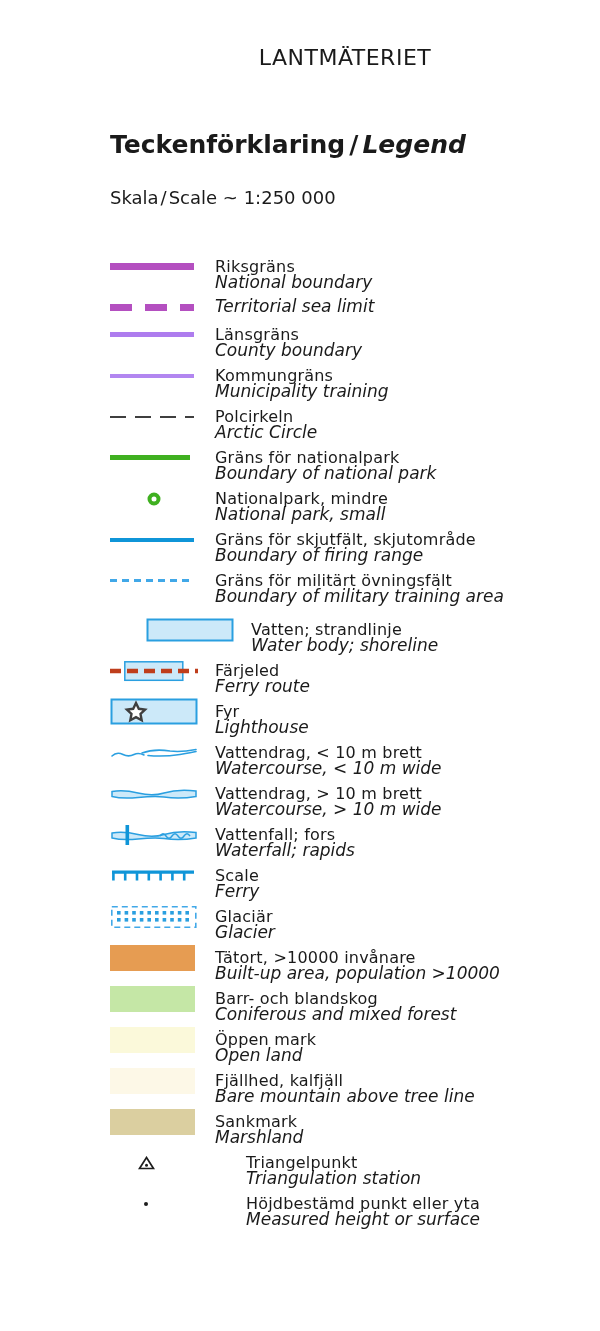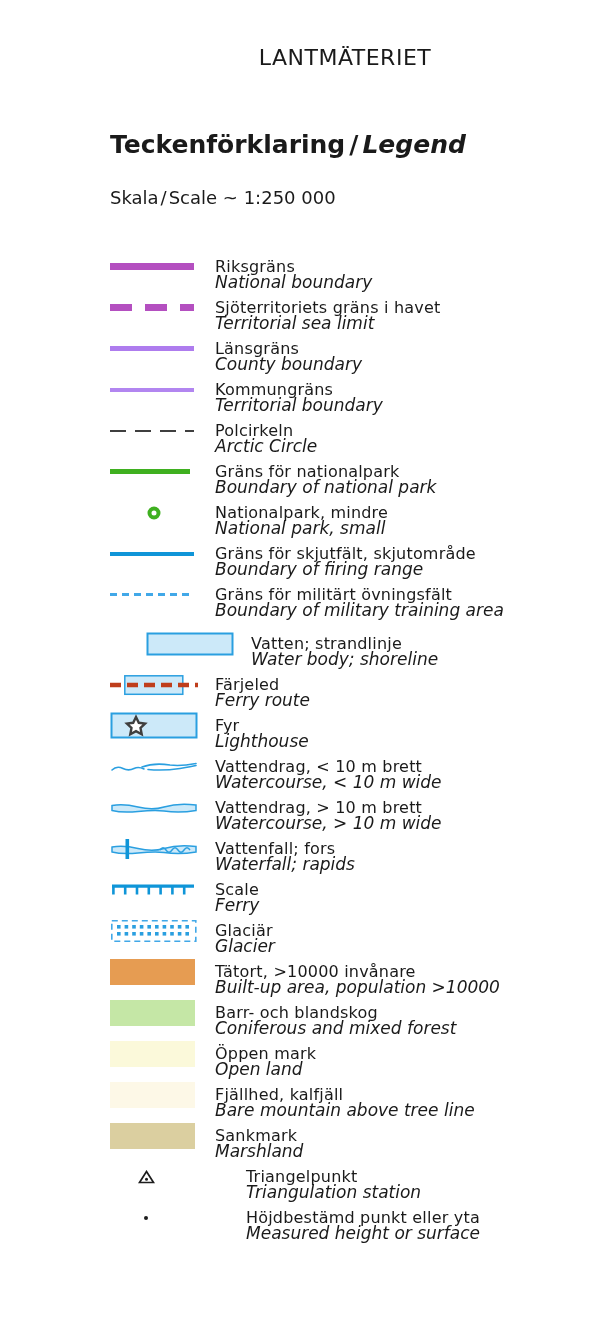--- a/index.html
+++ b/index.html
@@ -43,40 +43,39 @@
         <div class="txt">
           <div class="sv">Riksgräns</div>
           <div class="en">National boundary</div>
         </div>
       </div>
       <div class="row">
         <div class="sym">
           <div class="bar" style="width: 84px; height: 7px; background: repeating-linear-gradient(90deg, rgb(180, 79, 192) 0px, rgb(180, 79, 192) 22px, transparent 22px, transparent 35px);"></div>
         </div>
         <div class="txt">
-          <div class="sv">Sjöterritoriets gräns i havet</div>
           <div class="en">Territorial sea limit</div>
         </div>
       </div>
       <div class="row">
         <div class="sym">
           <div class="bar" style="width: 84px; height: 5px; background: rgb(174, 124, 238);"></div>
         </div>
         <div class="txt">
           <div class="sv">Länsgräns</div>
           <div class="en">County boundary</div>
         </div>
       </div>
       <div class="row">
         <div class="sym">
           <div class="bar" style="width: 84px; height: 4px; background: rgb(178, 134, 240);"></div>
         </div>
         <div class="txt">
           <div class="sv">Kommungräns</div>
-          <div class="en">Territorial boundary</div>
+          <div class="en">Municipality training</div>
         </div>
       </div>
       <div class="row">
         <div class="sym">
           <div class="bar" style="width: 84px; height: 2px; background: repeating-linear-gradient(90deg, rgb(63, 63, 63) 0px, rgb(63, 63, 63) 16px, transparent 16px, transparent 25px);"></div>
         </div>
         <div class="txt">
           <div class="sv">Polcirkeln</div>
           <div class="en">Arctic Circle</div>
         </div>

